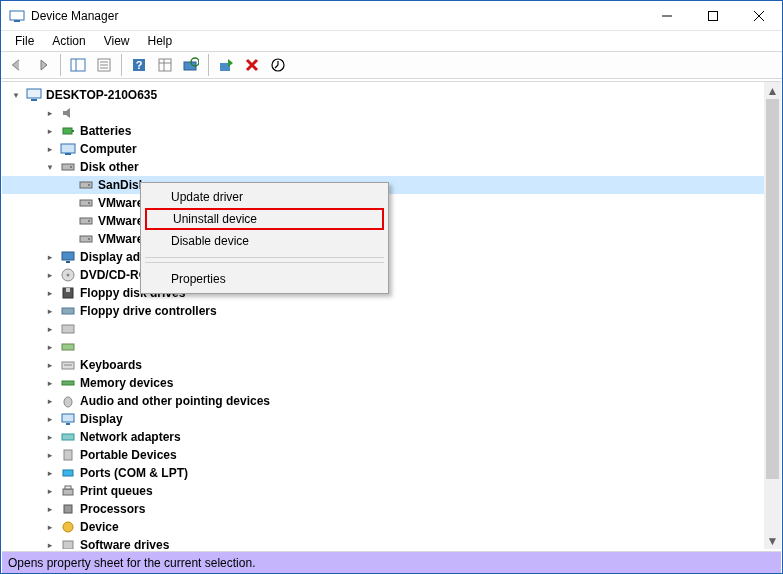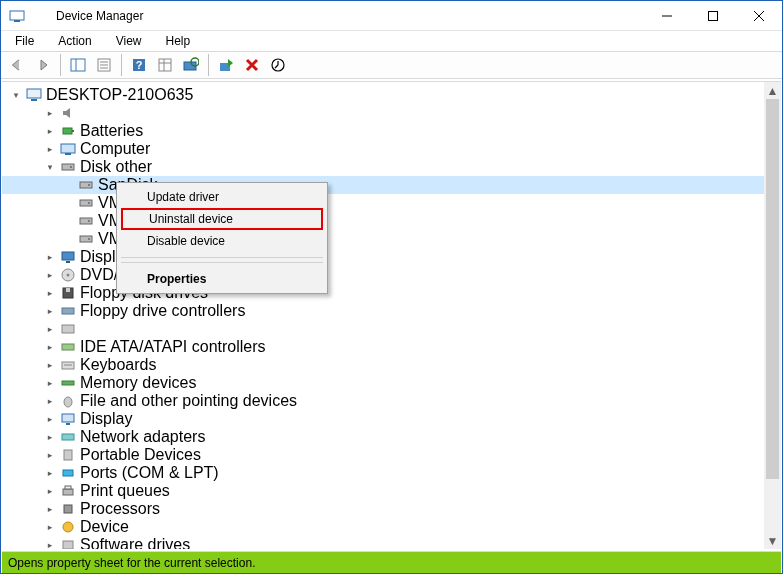--- a/index.html
+++ b/index.html
@@ -12,28 +12,27 @@
     border: 1px solid #1e5fb4;
     position: relative;
     overflow: hidden;
   }
   .titlebar {
     height: 30px;
     display: flex; align-items: center;
     padding-left: 8px;
     background: #fff;
     border-bottom: 1px solid #e5e5e5;
-    gap: 25px;
   }
   .titlebar .app-icon { width: 16px; height: 16px; margin-right: 6px; display:inline-flex;align-items:center;justify-content:center;}
   .titlebar .title { flex: 1; font-size: 12px; }
   .win-btns { display: flex; }
   .win-btn { width: 46px; height: 30px; display:flex;align-items:center;justify-content:center; }
   .menubar {
-    height: 20px; display:flex; align-items:center; gap: 8px;
+    height: 20px; display:flex; align-items:center; gap: 2px;
     padding: 0 6px;
   }
   .menubar .menu-item { padding: 2px 8px; }
   .toolbar {
     height: 28px; border-top:1px solid #d9d9d9; border-bottom:1px solid #d9d9d9;
     display:flex; align-items:center; padding: 0 4px; gap:2px;
     background:#fdfdfd;
   }
   .tool-btn {
     width:24px; height:24px; display:flex; align-items:center; justify-content:center;
@@ -71,56 +70,56 @@
   }
   .expander {
     width:16px; height:16px; display:inline-flex;align-items:center;justify-content:center;
     color:#606060; font-size:9px;
   }
   .spacer16{width:16px;display:inline-block;}
   .node-icon{
     width:16px;height:16px;margin:0 4px 0 2px;
     display:inline-flex;align-items:center;justify-content:center;
   }
-  .label { font-size:16px; }
+  .label { font-size:12px;font-weight:bold; }
   .selected {
     background:#cde8ff;
   }
   .indent2{padding-left:40px;}
   .indent3{padding-left:58px;}
   .context-menu{
     position:absolute;
-    left:115px; top:181px;
-    width:212px;
+    left:139px; top:181px;
+    width:249px;
     background:#f2f2f2;
     border:1px solid #a0a0a0;
     box-shadow:3px 3px 4px rgba(0,0,0,.25);
     padding:2px;
     z-index:50;
   }
   .ctx-item{
     height:24px; display:flex;align-items:center;
     padding:0 20px 0 28px;
     font-size:12px;
   }
   .ctx-sep{height:1px; background:#d0d0d0; margin:4px 2px;}
-  .ctx-item.bold{font-weight:bold;}
+  .ctx-item.bold{font-weight:normal;}
   .ctx-highlight{
     border: 2px solid #e60000;
     margin: -1px 2px;
     padding: 0 18px 0 26px;
     height: 22px;
   }
   .statusbar{
     position:absolute; left:1px; right:1px; bottom:0; height:22px;
     border-top:1px solid #d9d9d9;
     display:flex;align-items:center;
     padding-left:6px;
     font-size:12px;
-    background:#84cc16;
+    background:#c4b5fd;
   }
 </style>
 </head>
 <body>
 
 <div class="titlebar">
   <span class="app-icon">
     <svg width="16" height="16">
         <rect x="1" y="3" width="14" height="9" fill="#fff" stroke="#3070b0"></rect>
         <rect x="5" y="12" width="6" height="2" fill="#3070b0"></rect>
@@ -363,21 +362,20 @@
           </svg>
         </span>
     </div>
     <div class="tree-row indent2">
       <span class="expander">▸</span>
       <span class="node-icon">
           <svg width="16" height="16">
             <rect x="2" y="5" width="12" height="6" fill="#9c8" stroke="#685"></rect>
           </svg>
         </span>
-      <span class="label">IDE ATA/ATAPI controllers</span>
     </div>
     <div class="tree-row indent2">
       <span class="expander">▸</span>
       <span class="node-icon">
           <svg width="16" height="16">
             <rect x="2" y="5" width="12" height="7" fill="#ddd" stroke="#888"></rect>
             <line x1="4" y1="8" x2="12" y2="8" stroke="#888"></line>
           </svg>
         </span>
       <span class="label">Keyboards</span>
@@ -391,21 +389,21 @@
         </span>
       <span class="label">Memory devices</span>
     </div>
     <div class="tree-row indent2">
       <span class="expander">▸</span>
       <span class="node-icon">
           <svg width="16" height="16">
             <ellipse cx="8" cy="9" rx="4" ry="5" fill="#ccc" stroke="#888"></ellipse>
           </svg>
         </span>
-      <span class="label">File and other pointing devices</span>
+      <span class="label">Audio and other pointing devices</span>
     </div>
     <div class="tree-row indent2">
       <span class="expander">▸</span>
       <span class="node-icon">
           <svg width="16" height="16">
             <rect x="2" y="3" width="12" height="8" fill="#cfe3f6" stroke="#3070b0"></rect>
             <rect x="6" y="12" width="4" height="2" fill="#3070b0"></rect>
           </svg>
         </span>
       <span class="label">Display</span>

